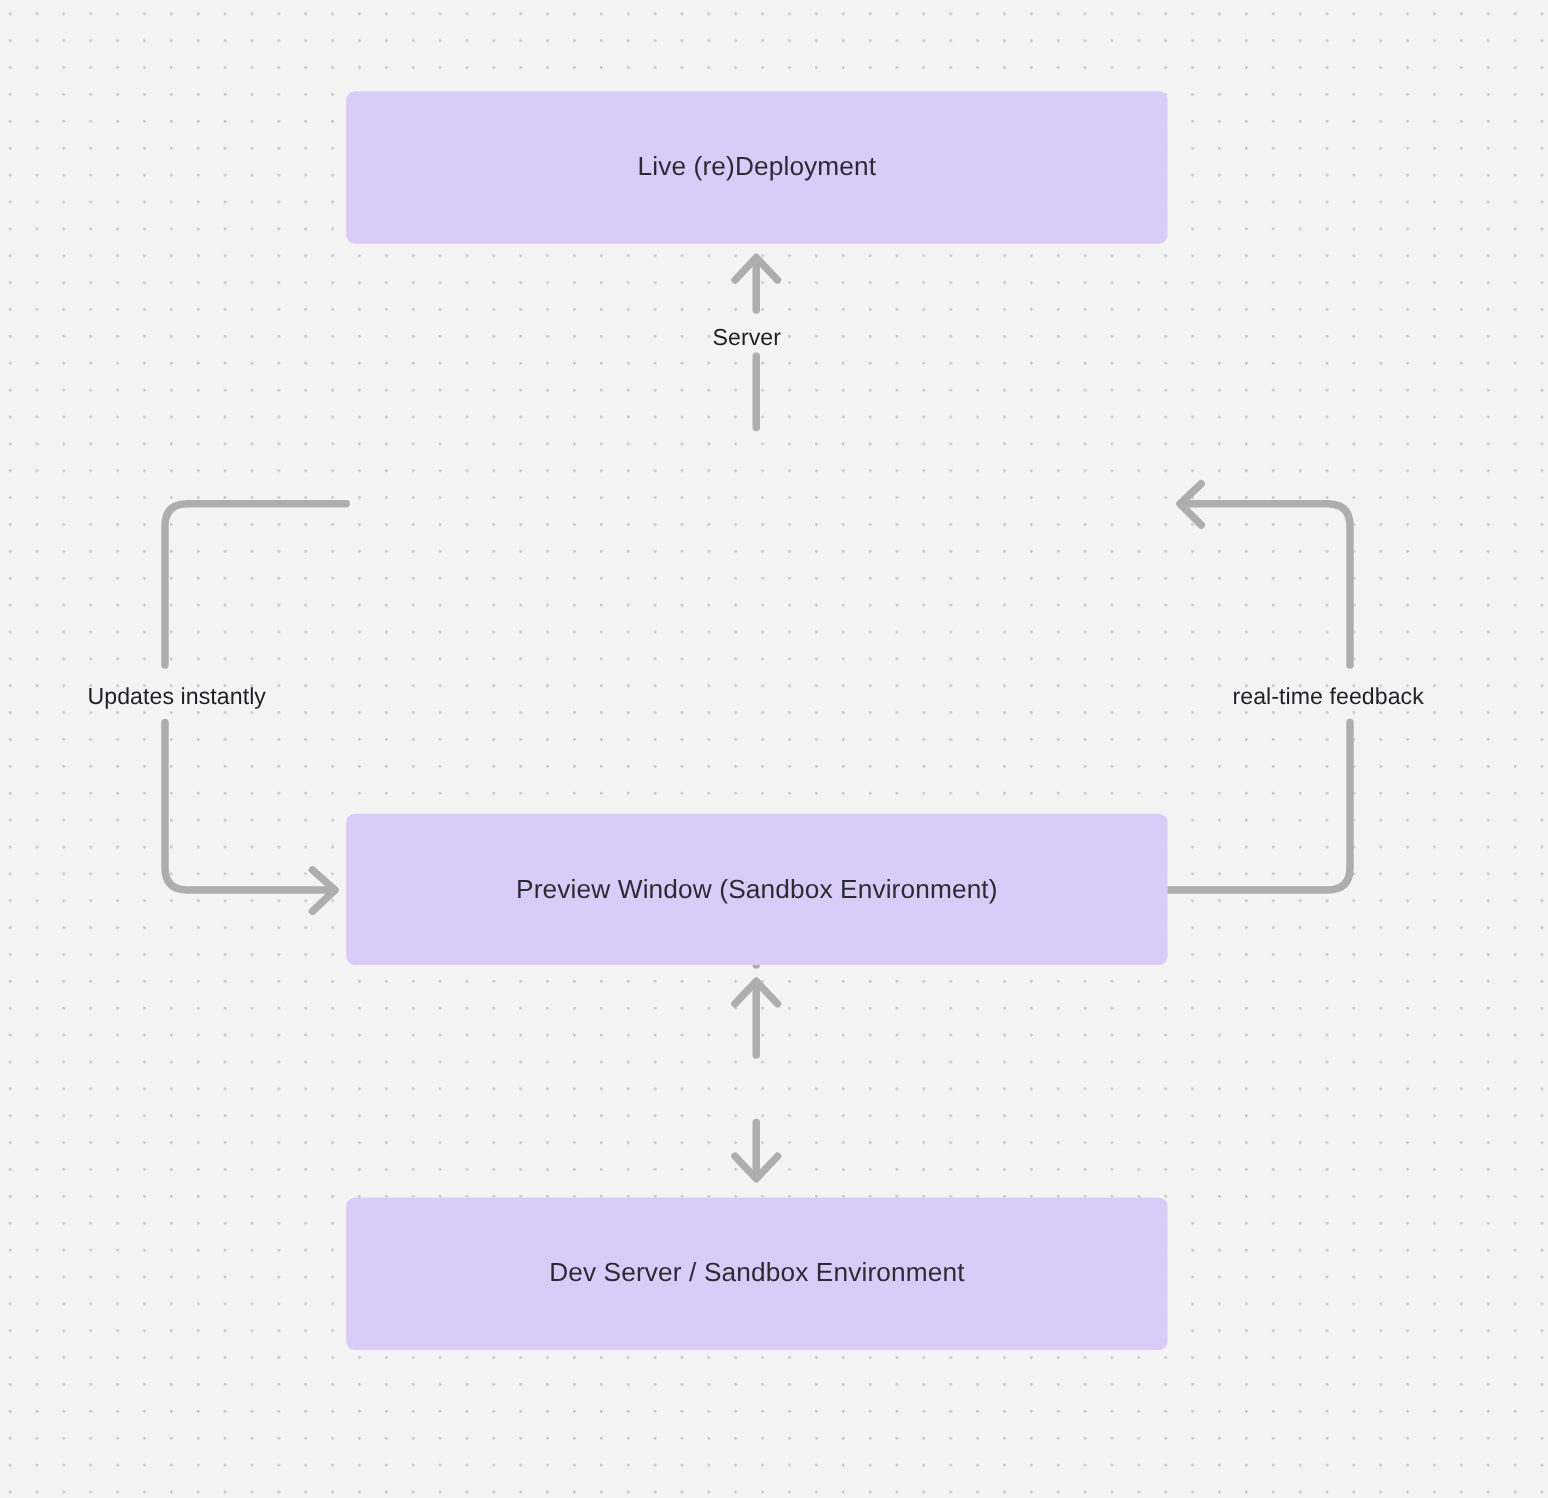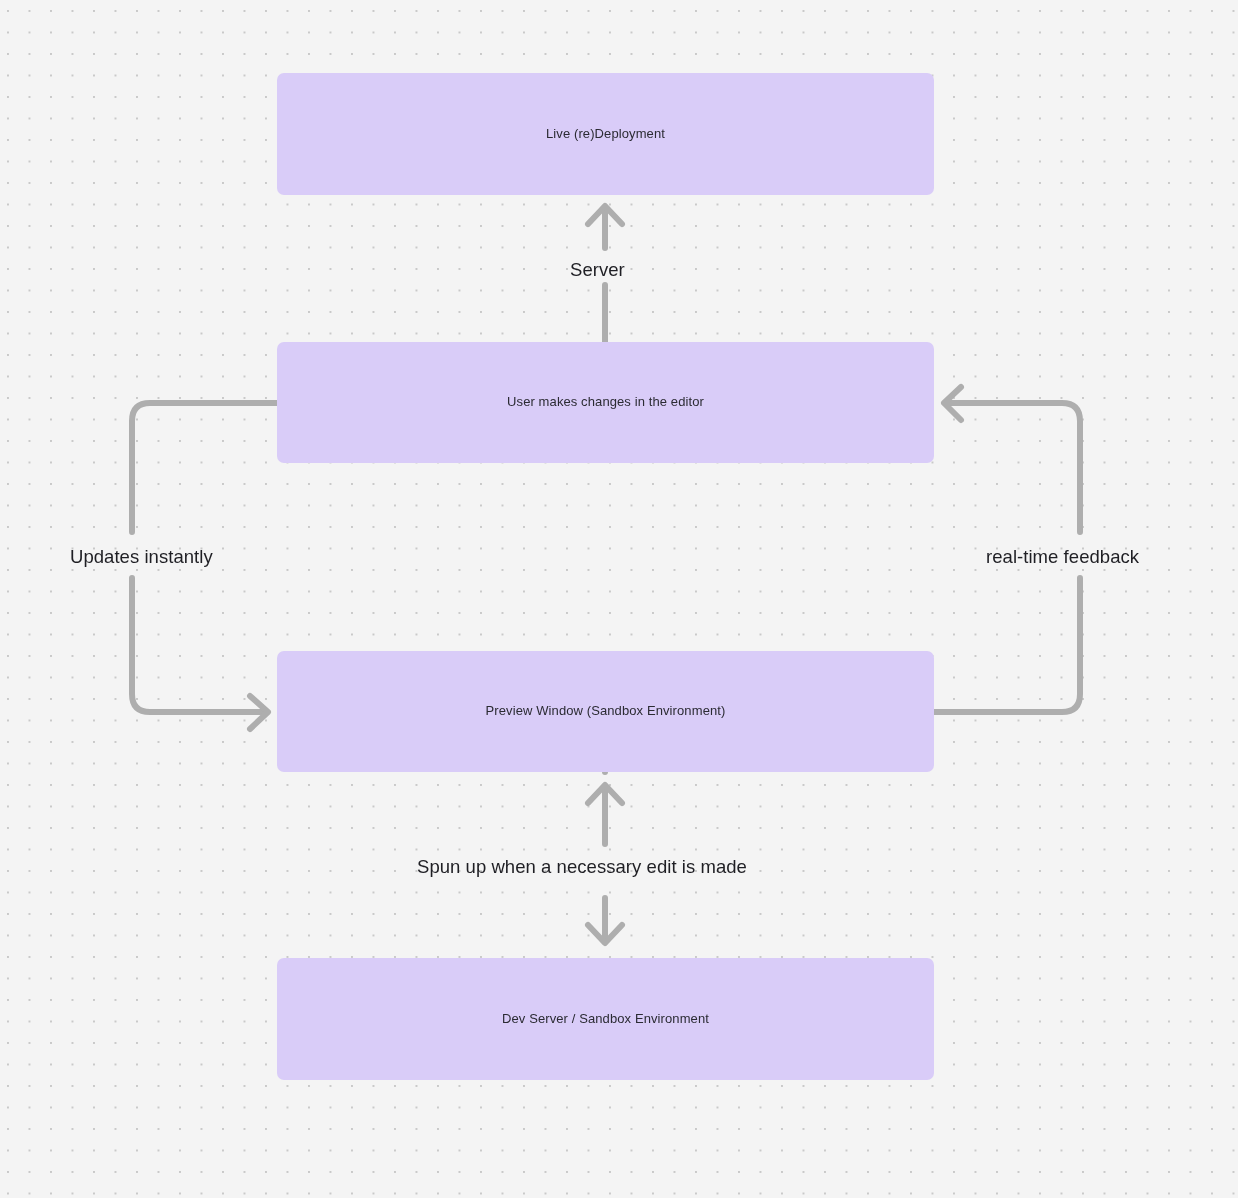--- a/index.html
+++ b/index.html
@@ -31,21 +31,21 @@
   .node {
     position: absolute;
     background: #d9ccf8;
     border-radius: 7px;
     display: flex;
     align-items: center;
     justify-content: center;
     box-sizing: border-box;
   }
   .node-label {
-    font-size: 13px;
+    font-size: 21px;
     color: #2b2b33;
     letter-spacing: 0.1px;
     text-align: center;
     line-height: 1.3;
     white-space: nowrap;
   }
   .edge-label {
     position: absolute;
     font-size: 18.5px;
     color: #1f1f24;
@@ -97,33 +97,29 @@
         <path d="M 605 898 L 605 942"></path>
         <path d="M 588 925 L 605 943 L 622 925"></path>
       </g>
     </g>
   </svg>
 
   <div class="node" id="node-live">
     <span class="node-label">Live (re)Deployment</span>
   </div>
 
-  <div class="node" id="node-editor">
-    <span class="node-label">User makes changes in the editor</span>
-  </div>
 
   <div class="node" id="node-devserver">
     <span class="node-label">Dev Server / Sandbox Environment</span>
   </div>
 
   <div class="node" id="node-preview">
     <span class="node-label">Preview Window (Sandbox Environment)</span>
   </div>
 
   <div class="edge-label" id="label-publish">Server</div>
 
   <div class="edge-label" id="label-updates">Updates instantly</div>
 
   <div class="edge-label" id="label-realtime">real-time feedback</div>
 
-  <div class="edge-label" id="label-spunup">Spun up when a necessary edit is made</div>
 
 </div>
 
 </body></html>

